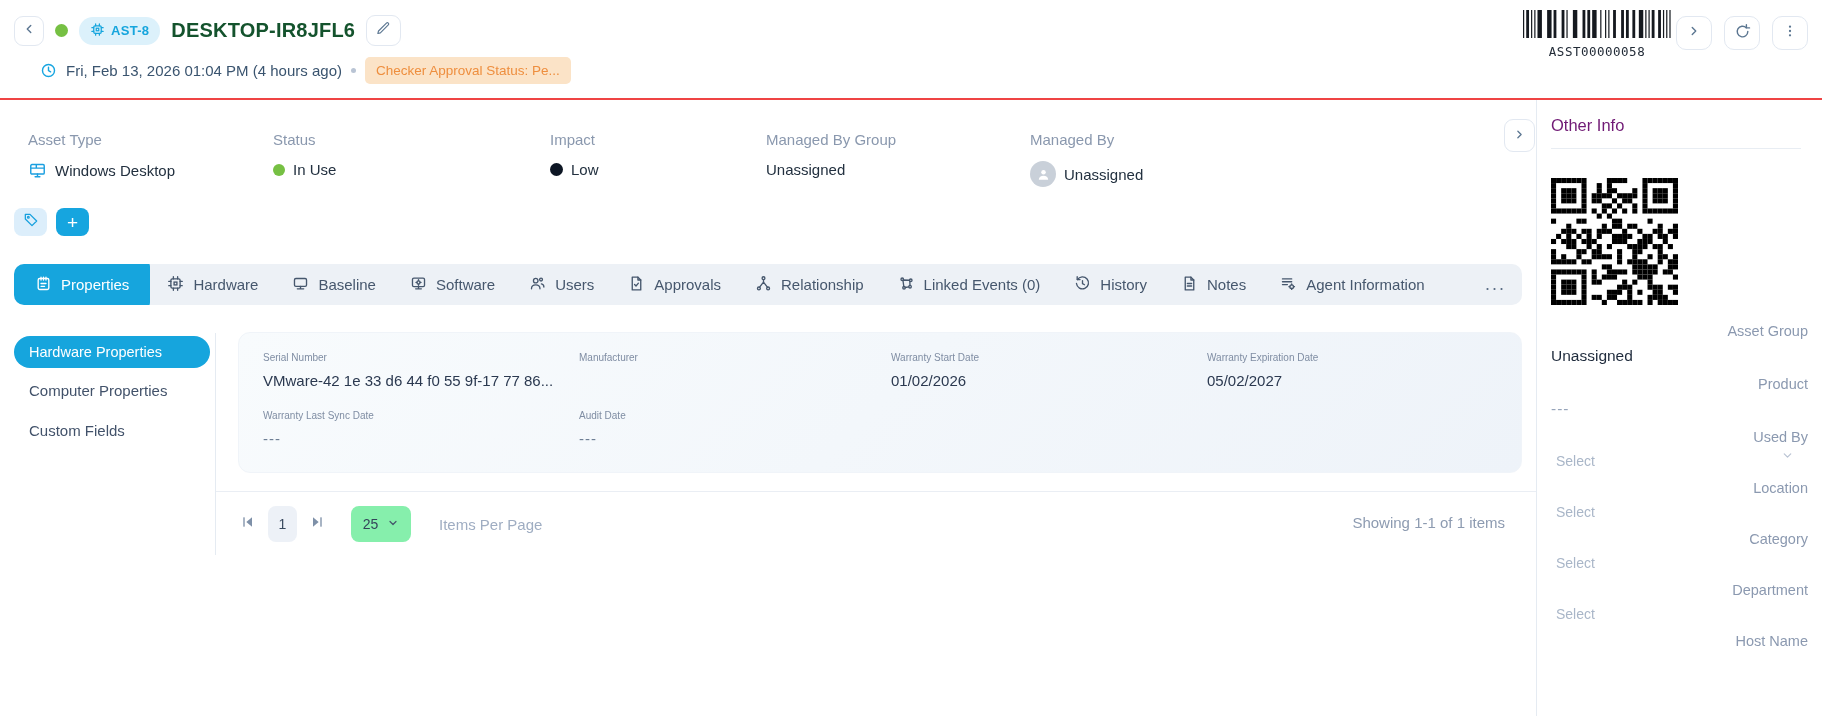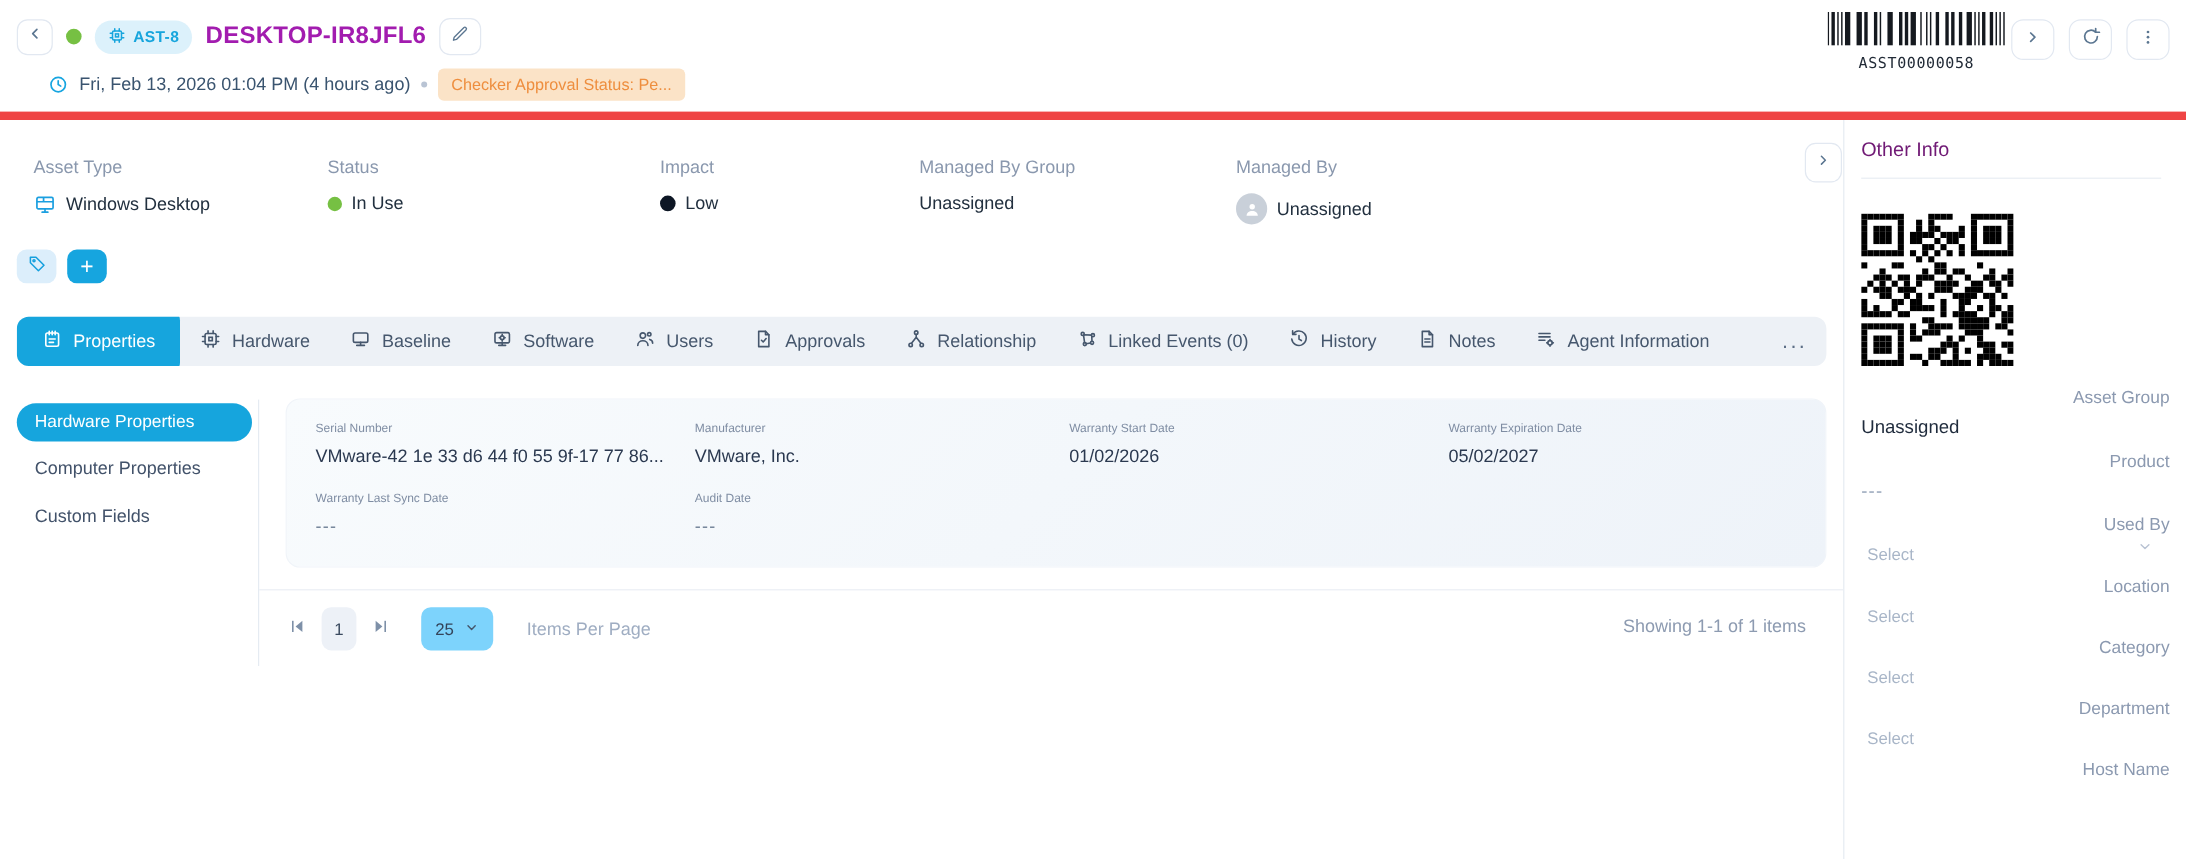--- a/index.html
+++ b/index.html
@@ -1,27 +1,27 @@
 <!DOCTYPE html>
 <html><head>
 <meta charset="utf-8">
 <style>
   * { margin:0; padding:0; box-sizing:border-box; }
   html,body { background:#fff; }
   body { font-family:"Liberation Sans", sans-serif; }
   #app { position:relative; width:1822px; height:716px; background:#fff; overflow:hidden; }
 
   
-  .header { position:absolute; left:0; top:0; width:1822px; height:100px; border-bottom:7px solid #ef4444; background:#fff; }
+  .header { position:absolute; left:0; top:0; width:1822px; height:100px; border-bottom:2px solid #ef4444; background:#fff; }
   .hrow1 { position:absolute; left:14px; top:15px; display:flex; align-items:center; gap:11px; }
   .icon-btn { display:flex; align-items:center; justify-content:center; background:#fff; border:1px solid #e2e8f1; border-radius:9px; color:#5b7691; cursor:pointer; }
   .back-btn { width:30px; height:30px; }
   .status-dot { width:13px; height:13px; border-radius:50%; background:#76c043; }
   .ast-badge { display:flex; align-items:center; gap:6px; background:#dcf1fb; color:#16a5dd; border-radius:14px; padding:5px 11px; font-size:13px; font-weight:700; letter-spacing:.3px; }
-  .page-title { font-size:20px; font-weight:700; color:#a21caf; letter-spacing:.2px; }
+  .page-title { font-size:20px; font-weight:700; color:#14532d; letter-spacing:.2px; }
   .edit-btn { width:35px; height:31px; }
   .hrow2 { position:absolute; left:40px; top:57px; display:flex; align-items:center; gap:9px; }
   .ts-text { font-size:15px; color:#3a546f; }
   .dot-sep { width:5px; height:5px; border-radius:50%; background:#b9c4d4; }
   .approval-badge { background:#fbe3c7; color:#ee8e3e; font-size:13.5px; padding:6px 11px; border-radius:5px; white-space:nowrap; }
   .h-right { position:absolute; right:14px; top:10px; display:flex; align-items:flex-start; }
   .barcode-wrap { width:158px; text-align:center; }
   .barcode-label { font-family:"DejaVu Sans Mono", monospace; font-size:12.5px; color:#222b37; letter-spacing:.5px; margin-top:2px; }
   .h-actions { display:flex; gap:12px; margin-top:6px; }
   .h-actions .icon-btn { width:36px; height:34px; border-radius:10px; }
@@ -59,21 +59,21 @@
                padding:19px 24px; display:grid; grid-template-columns:316px 312px 316px 1fr; row-gap:15px; }
   .fld-label { font-size:10px; color:#7f8da3; margin-bottom:9px; }
   .fld-value { font-size:15px; color:#2b3950; }
   .fld-value.muted { color:#6e7f95; letter-spacing:1px; }
 
   
   .pag-border { position:absolute; left:216px; top:491px; width:1320px; height:1px; background:#eaeef4; }
   .pag-row { position:absolute; left:240px; top:506px; display:flex; align-items:center; height:36px; gap:12px; }
   .pag-nav { color:#7e90a8; display:flex; align-items:center; cursor:pointer; }
   .pag-page { width:29px; height:36px; background:#edf1f7; border-radius:8px; display:flex; align-items:center; justify-content:center; font-size:14px; color:#3a4a5f; cursor:pointer; }
-  .pag-size { margin-left:14px; width:60px; height:36px; background:#7dd3fc; border-radius:8px; display:flex; align-items:center; justify-content:center; gap:9px; font-size:14px; color:#34445a; cursor:pointer; }
+  .pag-size { margin-left:14px; width:60px; height:36px; background:#86efac; border-radius:8px; display:flex; align-items:center; justify-content:center; gap:9px; font-size:14px; color:#34445a; cursor:pointer; }
   .pag-size svg { color:#44556b; }
   .pag-ipp { margin-left:16px; font-size:15px; color:#9fadc2; }
   .pag-showing { position:absolute; top:514px; right:317px; font-size:15px; color:#8d9bb1; }
 
   
   .other-panel { position:absolute; left:1536px; top:100px; width:286px; height:616px; border-left:1px solid #e5ebf2; padding:16px 14px 0 14px; overflow:hidden; background:#fff; }
   .other-title { font-size:16.5px; font-weight:400; color:#701a75; }
   .other-divider { height:1px; background:#e8edf3; margin-top:13px; width:250px; }
   .qr-box { margin-top:29px; width:127px; height:127px; }
   .oi-fields { margin-top:14px; }
@@ -384,21 +384,20 @@
   </div>
   <div class="subnav-divider"></div>
 
   <div class="prop-card">
     <div>
       <div class="fld-label">Serial Number</div>
       <div class="fld-value">VMware-42 1e 33 d6 44 f0 55 9f-17 77 86...</div>
     </div>
     <div>
       <div class="fld-label">Manufacturer</div>
-      <div class="fld-value">VMware, Inc.</div>
     </div>
     <div>
       <div class="fld-label">Warranty Start Date</div>
       <div class="fld-value">01/02/2026</div>
     </div>
     <div>
       <div class="fld-label">Warranty Expiration Date</div>
       <div class="fld-value">05/02/2027</div>
     </div>
     <div>

